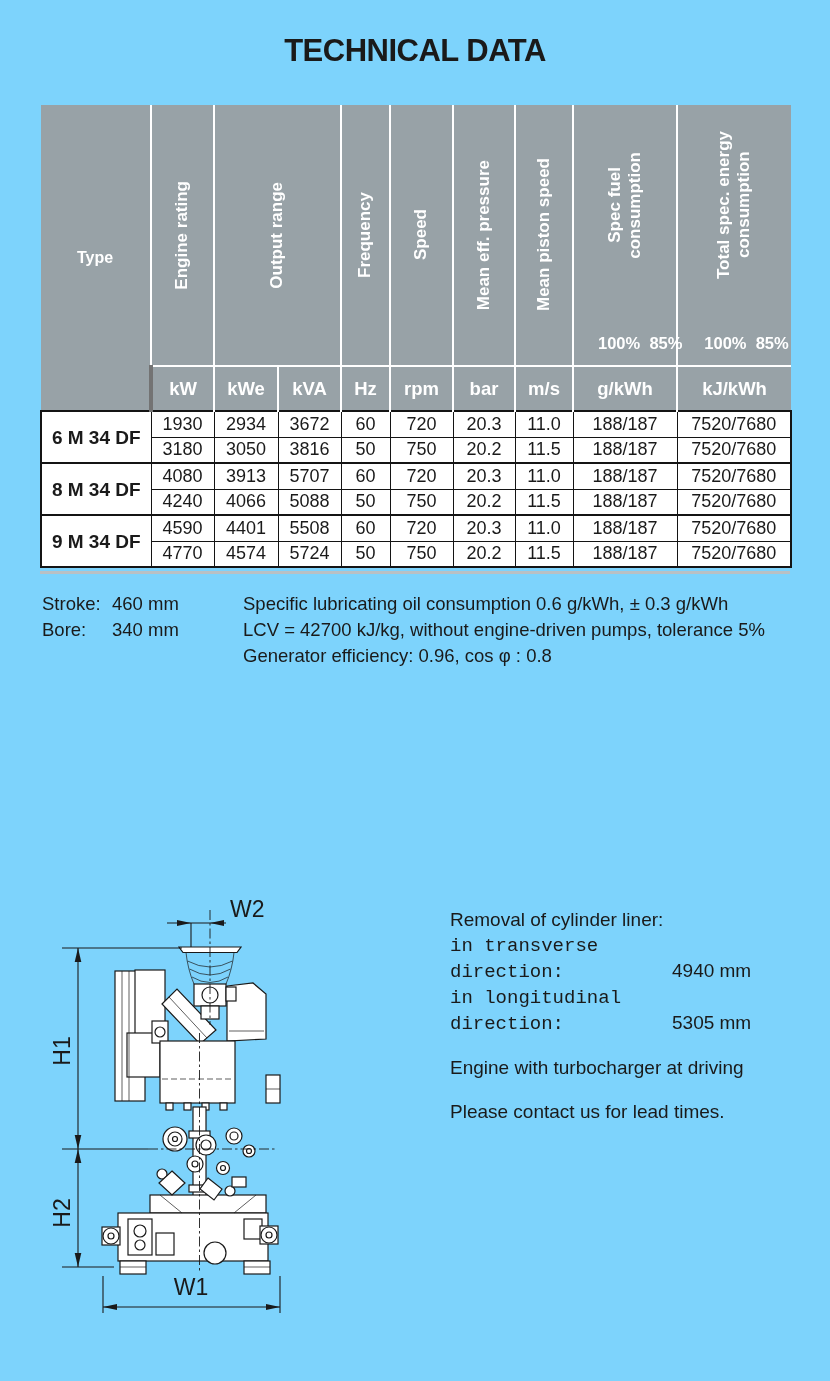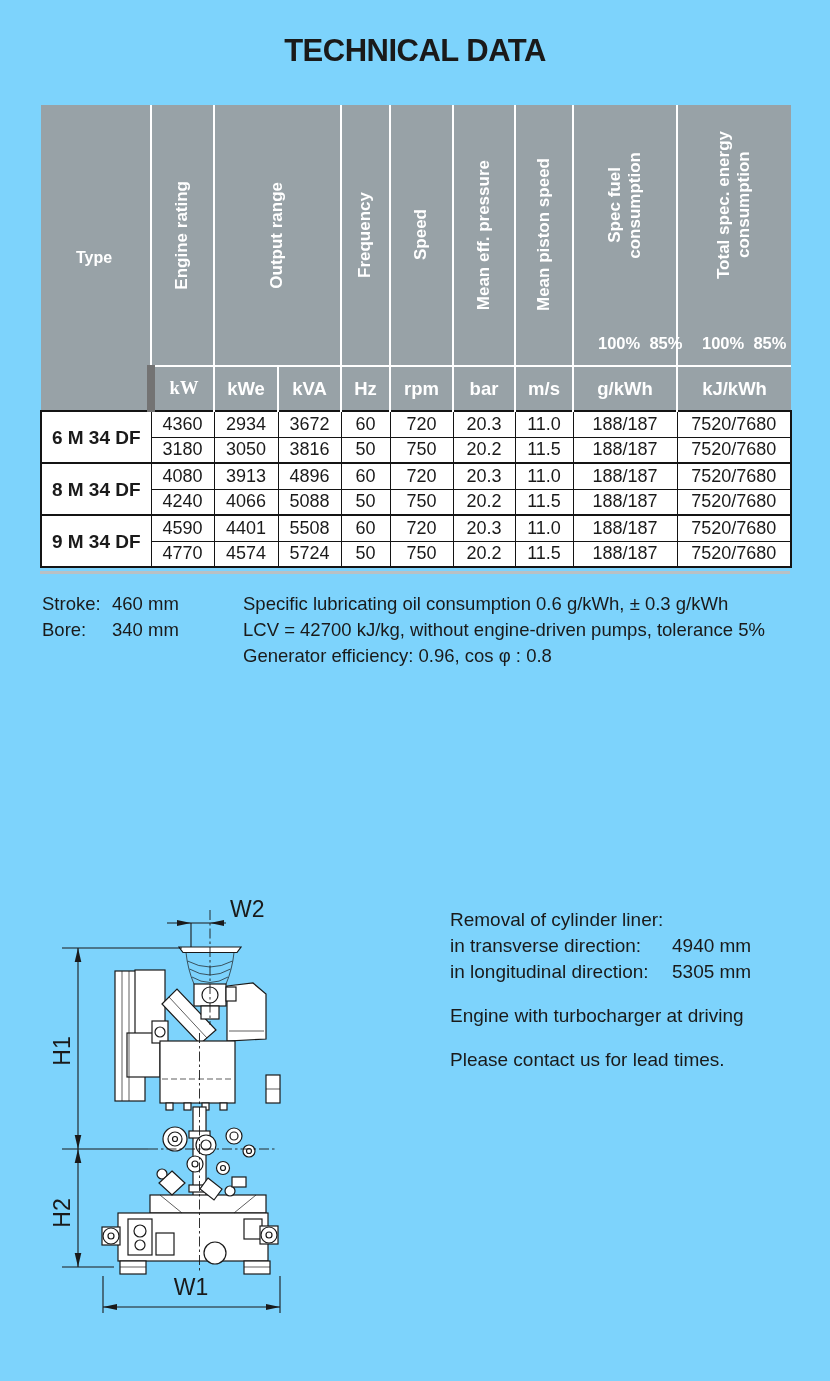--- a/index.html
+++ b/index.html
@@ -16,42 +16,42 @@
                       height: 3px; background: #b9c0c4; }
   table.tech { border-collapse: collapse; table-layout: fixed; width: 750px; }
   table.tech thead th { background: #98a2a7; color: #ffffff; font-weight: bold; padding: 0; }
   th.hcell { height: 260px; border-left: 2px solid #ffffff; vertical-align: middle; }
   th.type-h { border-right: 2px solid #ffffff; font-size: 16px; }
   .vwrap { position: relative; display: flex; height: 260px; align-items: center; justify-content: center; }
   .vwrap.pad { padding-bottom: 60px; }
   .vlab { writing-mode: vertical-rl; transform: rotate(180deg); font-size: 17px;
           font-weight: bold; line-height: 1.2; letter-spacing: 0; }
   .vlab span { display: block; }
-  .loads { position: absolute; bottom: 12px; left: 0; right: 0; text-align: left;
+  .loads { position: absolute; bottom: 12px; left: 0; right: 0; text-align: center;
            font-size: 16.5px; white-space: pre; padding-left: 24px; }
   th.unit { height: 45px; font-size: 18.5px; border-top: 2px solid #ffffff;
             border-left: 2px solid #ffffff; }
-  th.unit:first-child { border-left: 8px solid #737373; font-family: Liberation Serif, serif; }
+  th.unit:first-child { border-left: 4px solid #737373; }
 
   table.tech tbody { border: 2.5px solid #141414; }
   table.tech tbody td { background: #ffffff; border: 1.5px solid #141414; text-align: center;
                         font-size: 18px; height: 26px; line-height: 23px; padding: 0; }
   table.tech tbody tr.grp td { border-top: 2.5px solid #141414; }
   table.tech tbody td.type { font-weight: bold; font-size: 19px; }
 
   
   .notes-left  { position: absolute; left: 42px;  top: 591px; font-size: 18.5px; line-height: 26px; }
   .notes-left .row span.lab { display: inline-block; width: 70px; }
   .notes-right { position: absolute; left: 243px; top: 591px; font-size: 18.5px; line-height: 26px; }
 
   
   .info { position: absolute; left: 450px; top: 889px; width: 350px; font-size: 19px; line-height: 26px; }
   .info p { margin: 0; }
   .info .gap { margin-top: 18px; }
-  .info .dimrow span.lab { display: inline-block; width: 222px; }
+  .info .dimrow span.lab { display: inline-block; width: 222px; font-family: Liberation Mono, monospace; }
 
   
   .drawing { position: absolute; left: 48px; top: 883px; width: 336px; height: 460px; }
   .drawing svg { width: 100%; height: 100%; display: block; }
   .drawing text { font-family: "Liberation Sans", "DejaVu Sans", sans-serif; font-size: 23px; fill: #1a1a1a; }
 </style>
 </head>
 <body>
 
 <div class="page">
@@ -146,21 +146,21 @@
           <th class="unit">rpm</th>
           <th class="unit">bar</th>
           <th class="unit">m/s</th>
           <th class="unit">g/kWh</th>
           <th class="unit">kJ/kWh</th>
         </tr>
       </thead>
       <tbody>
         <tr class="grp">
           <td class="type" rowspan="2">6 M 34 DF</td>
-          <td>4360</td>
+          <td>1930</td>
           <td>2934</td>
           <td>3672</td>
           <td>60</td>
           <td>720</td>
           <td>20.3</td>
           <td>11.0</td>
           <td>188/187</td>
           <td>7520/7680</td>
         </tr>
         <tr class="sub">
@@ -171,21 +171,21 @@
           <td>750</td>
           <td>20.2</td>
           <td>11.5</td>
           <td>188/187</td>
           <td>7520/7680</td>
         </tr>
         <tr class="grp">
           <td class="type" rowspan="2">8 M 34 DF</td>
           <td>4080</td>
           <td>3913</td>
-          <td>4896</td>
+          <td>5707</td>
           <td>60</td>
           <td>720</td>
           <td>20.3</td>
           <td>11.0</td>
           <td>188/187</td>
           <td>7520/7680</td>
         </tr>
         <tr class="sub">
           <td>4240</td>
           <td>4066</td>

